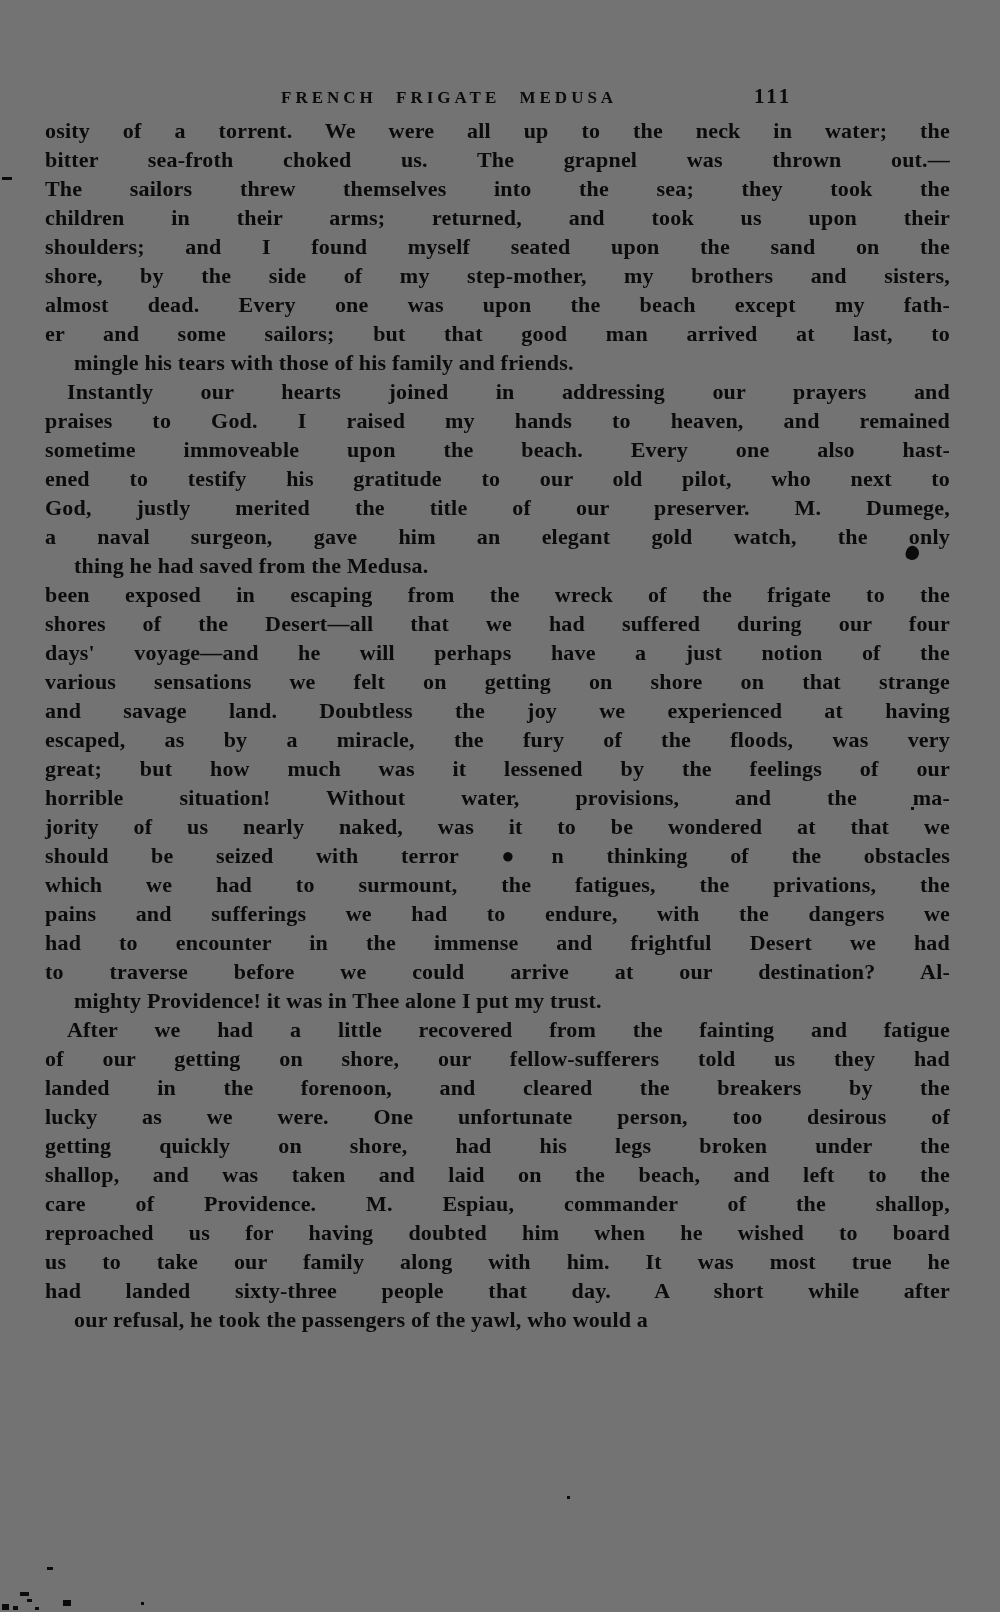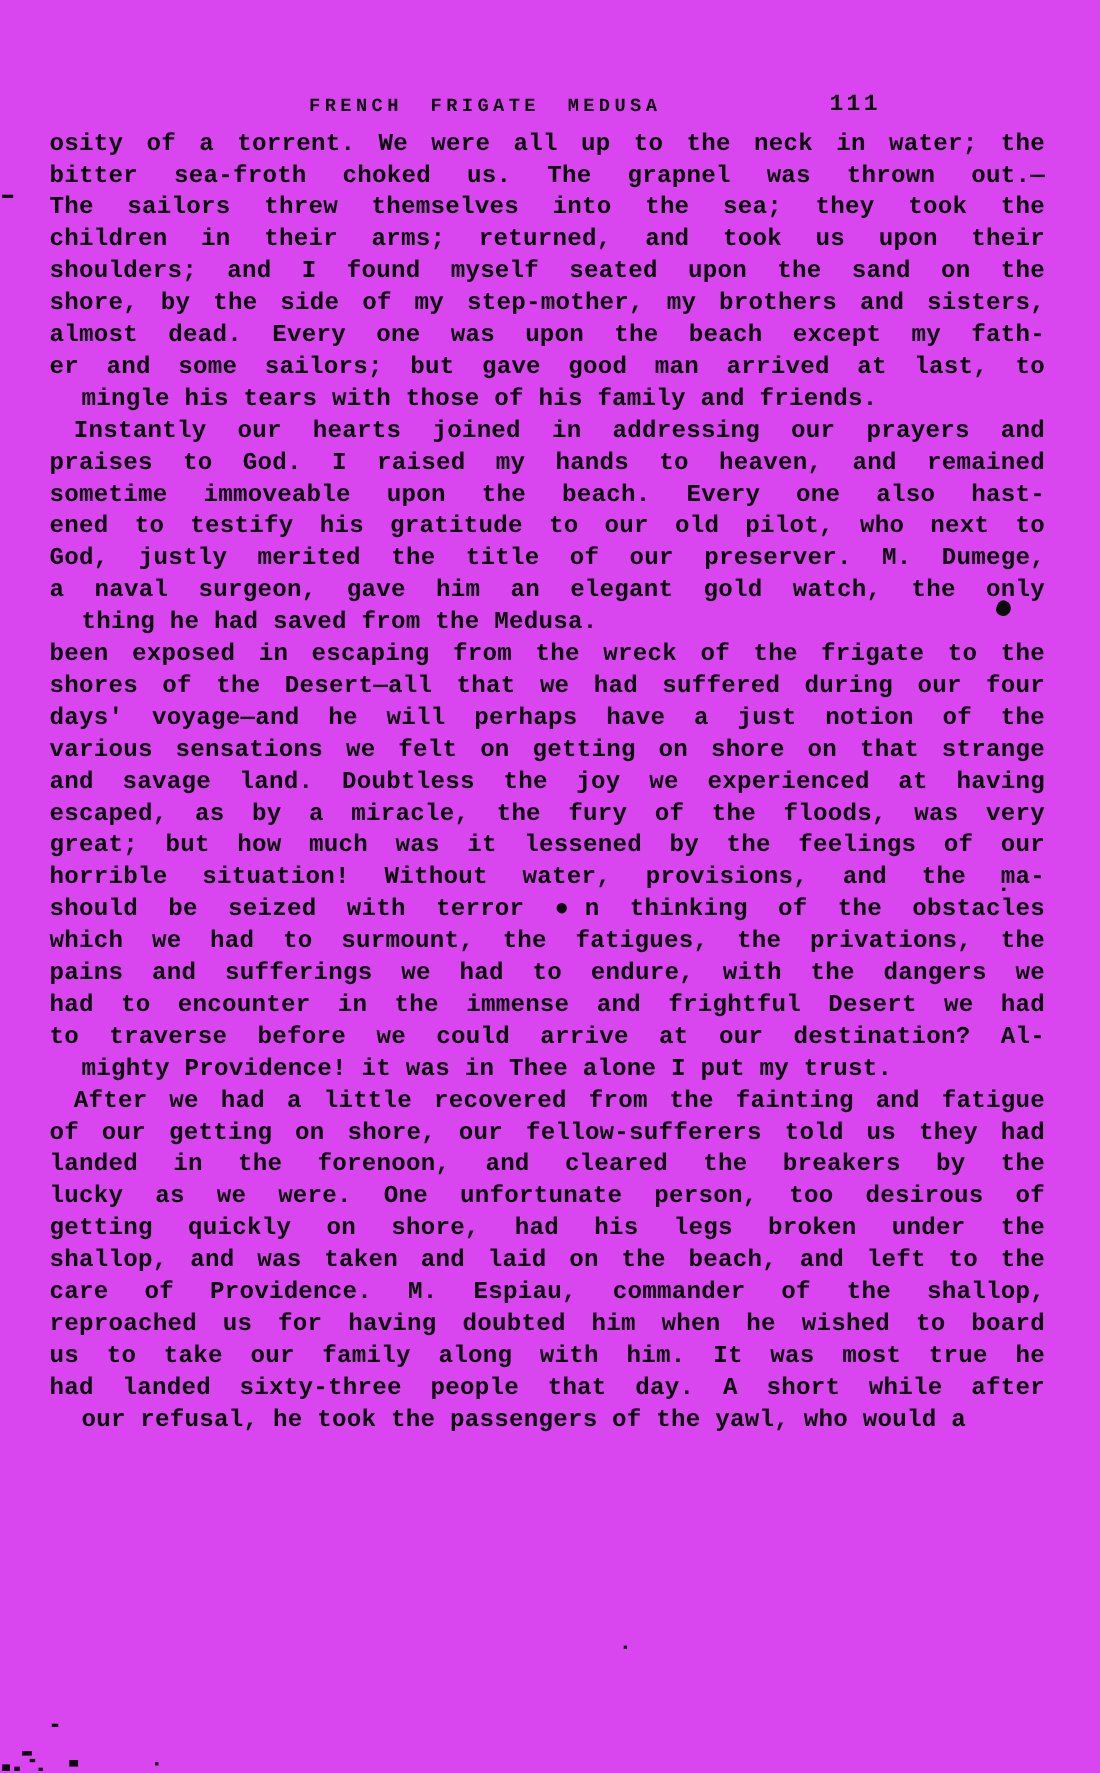--- a/index.html
+++ b/index.html
@@ -1,22 +1,22 @@
 <!DOCTYPE html>
 <html><head>
 <meta charset="utf-8">
 <style>
   html, body { margin: 0; padding: 0; background: #ffffff; }
 
   .page {
     position: relative;
     width: 1000px;
     height: 1612px;
-    background: #d946ef;
-    font-family: Liberation Mono, monospace;
+    background: #737373;
+    font-family: Liberation Serif, serif;
     color: #0b0b0b;
     overflow: hidden;
   }
 
   .running-header {
     position: absolute;
     top: 84px;
     left: 0;
     width: 1000px;
     height: 30px;
@@ -84,37 +84,38 @@
 
   <div class="text-column">
 
   <div class="line">osity of a torrent.  We were all up to the neck in water; the</div>
       <div class="line">bitter sea-froth choked us.  The grapnel was thrown out.—</div>
       <div class="line">The sailors threw themselves into the sea; they took the</div>
       <div class="line">children in their arms; returned, and took us upon their</div>
       <div class="line">shoulders; and I found myself seated upon the sand on the</div>
       <div class="line">shore, by the side of my step-mother, my brothers and sisters,</div>
       <div class="line">almost dead.  Every one was upon the beach except my fath-</div>
-      <div class="line">er and some sailors; but gave good man arrived at last, to</div>
+      <div class="line">er and some sailors; but that good man arrived at last, to</div>
       <div class="line para-end">mingle his tears with those of his family and friends.</div>
       <div class="line indent">Instantly our hearts joined in addressing our prayers and</div>
       <div class="line">praises to God.  I raised my hands to heaven, and remained</div>
       <div class="line">sometime immoveable upon the beach.  Every one also hast-</div>
       <div class="line">ened to testify his gratitude to our old pilot, who next to</div>
       <div class="line">God, justly merited the title of our preserver.  M. Dumege,</div>
       <div class="line">a naval surgeon, gave him an elegant gold watch, the only</div>
       <div class="line para-end">thing he had saved from the Medusa.</div>
       <div class="line">been exposed in escaping from the wreck of the frigate to the</div>
       <div class="line">shores of the Desert—all that we had suffered during our four</div>
       <div class="line">days' voyage—and he will perhaps have a just notion of the</div>
       <div class="line">various sensations we felt on getting on shore on that strange</div>
       <div class="line">and savage land.  Doubtless the joy we experienced at having</div>
       <div class="line">escaped, as by a miracle, the fury of the floods, was very</div>
       <div class="line">great; but how much was it lessened by the feelings of our</div>
       <div class="line">horrible situation!  Without water, provisions, and the ma-</div>
+      <div class="line">jority of us nearly naked, was it to be wondered at that we</div>
       <div class="line">should be seized with terror ●n thinking of the obstacles</div>
       <div class="line">which we had to surmount, the fatigues, the privations, the</div>
       <div class="line">pains and sufferings we had to endure, with the dangers we</div>
       <div class="line">had to encounter in the immense and frightful Desert we had</div>
       <div class="line">to traverse before we could arrive at our destination?  Al-</div>
       <div class="line para-end">mighty Providence! it was in Thee alone I put my trust.</div>
       <div class="line indent">After we had a little recovered from the fainting and fatigue</div>
       <div class="line">of our getting on shore, our fellow-sufferers told us they had</div>
       <div class="line">landed in the forenoon, and cleared the breakers by the</div>
       <div class="line">lucky as we were.  One unfortunate person, too desirous of</div>

